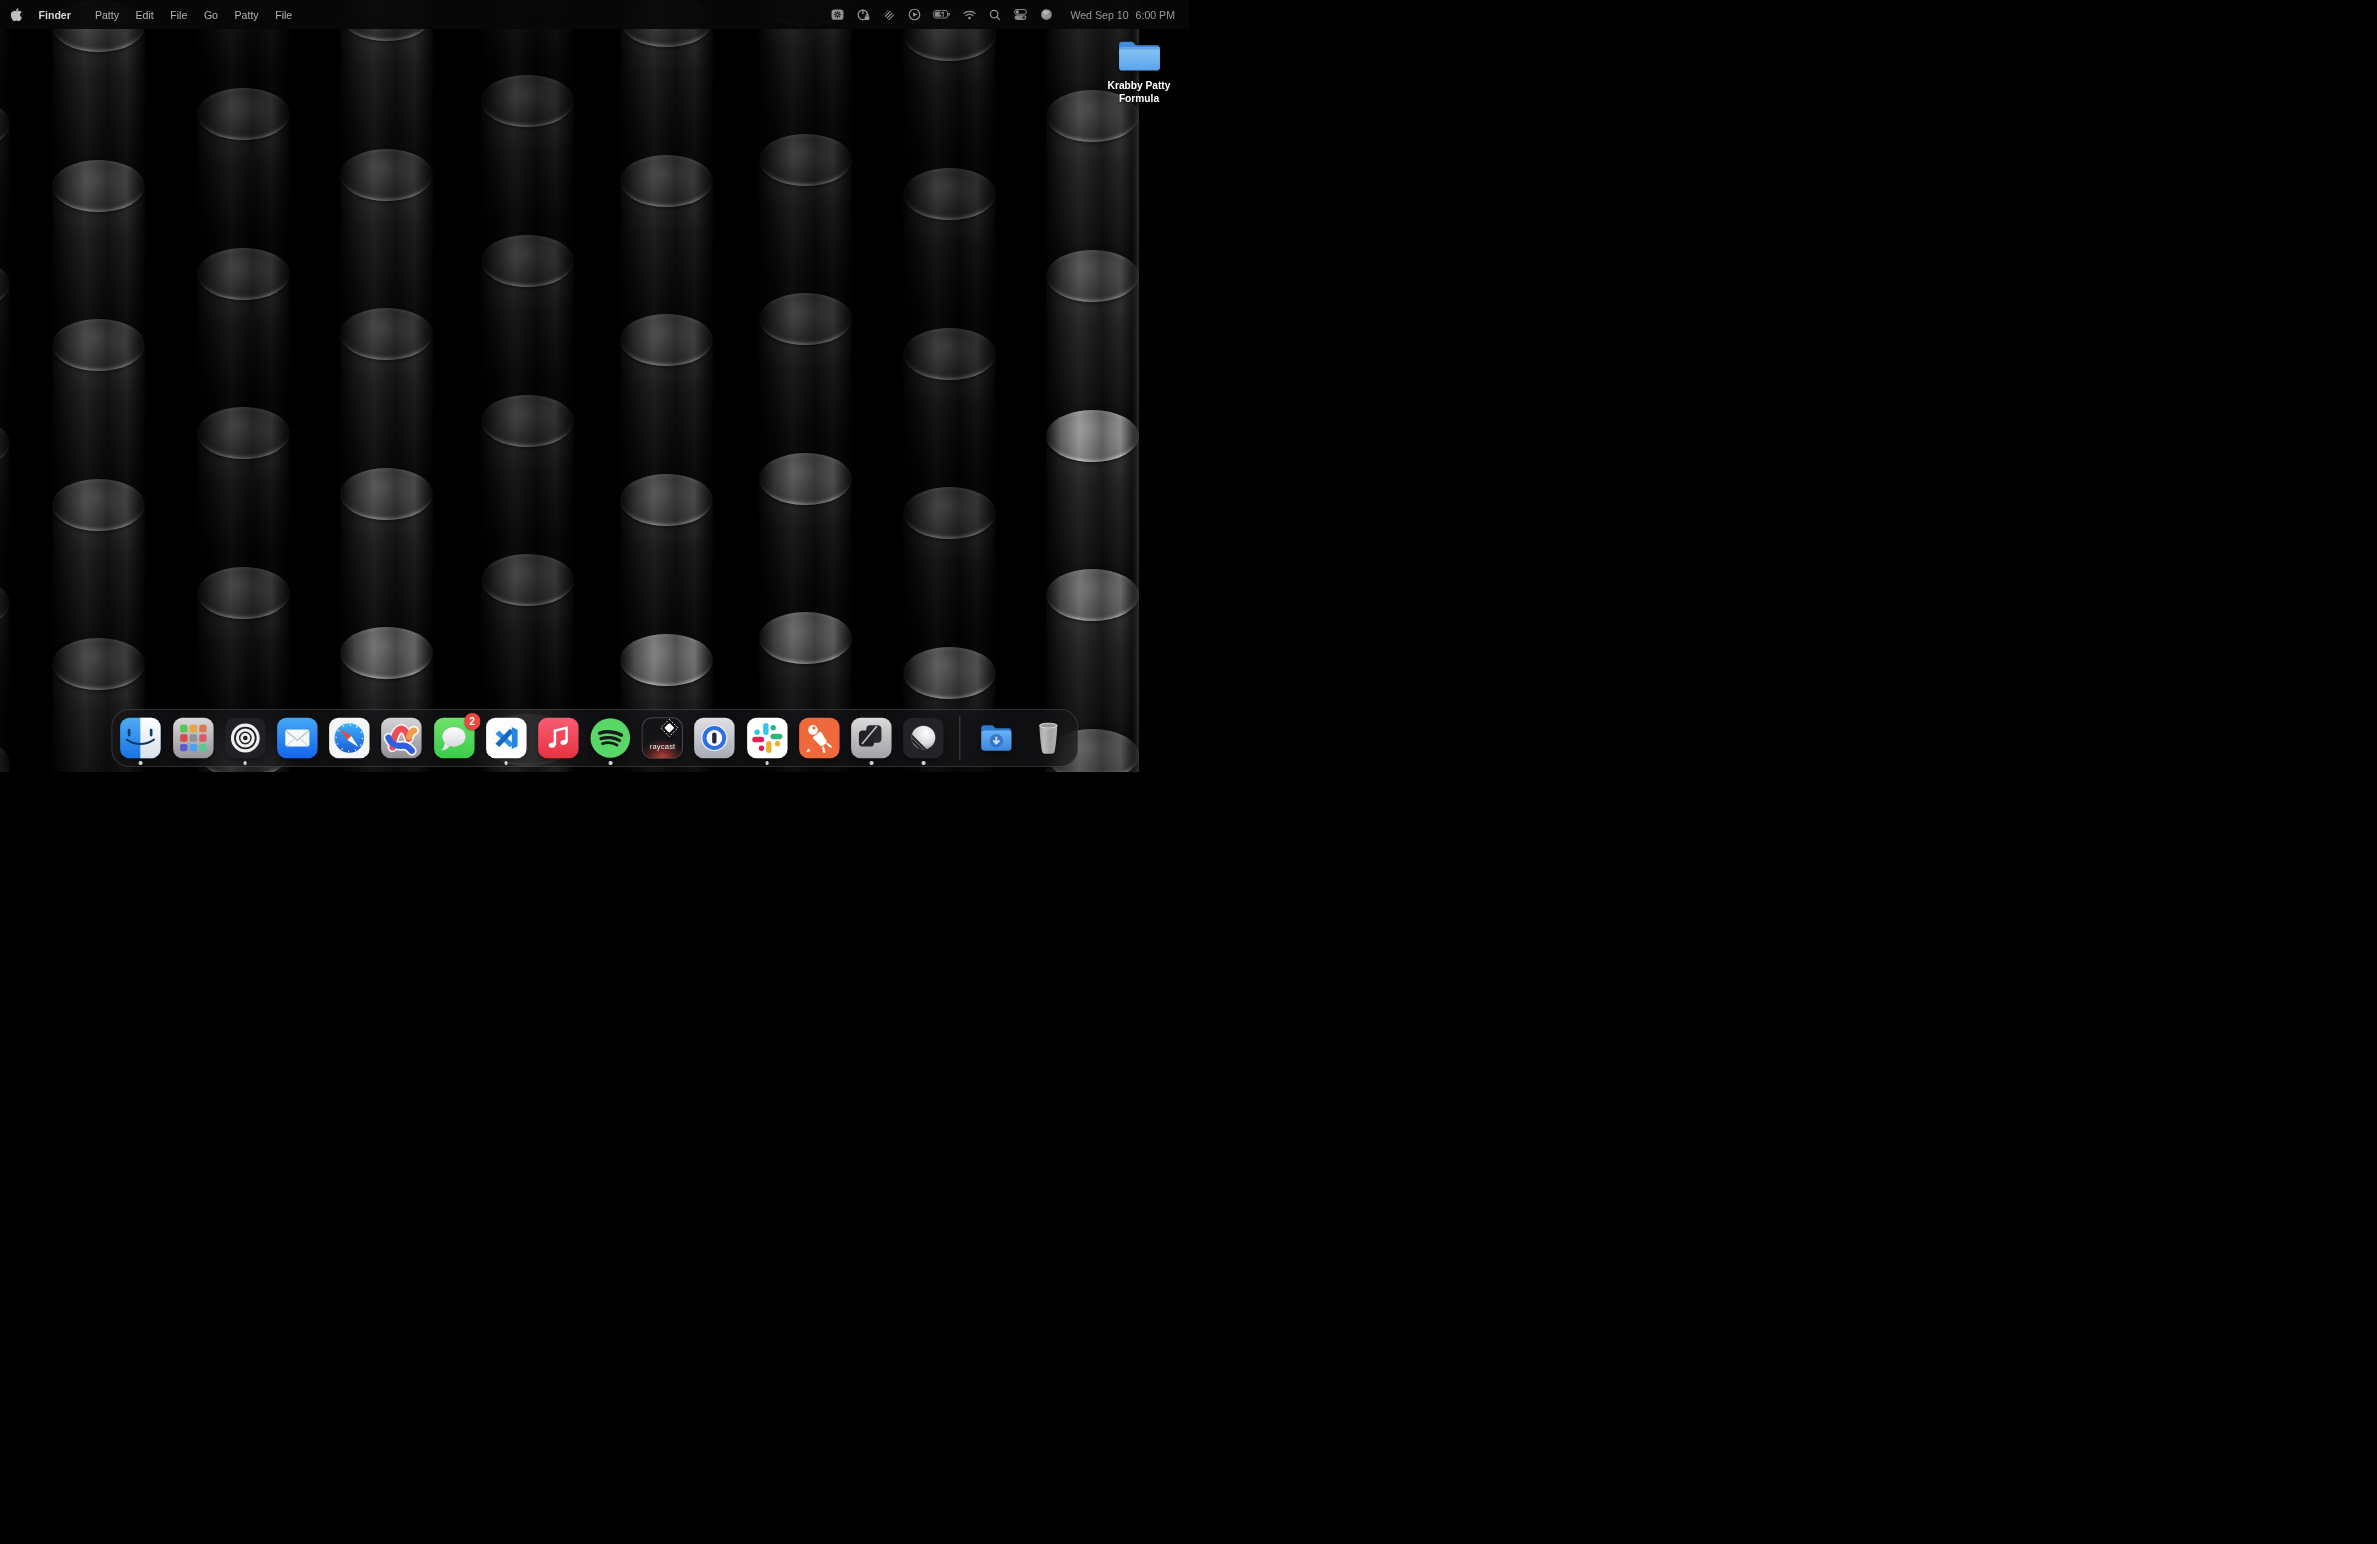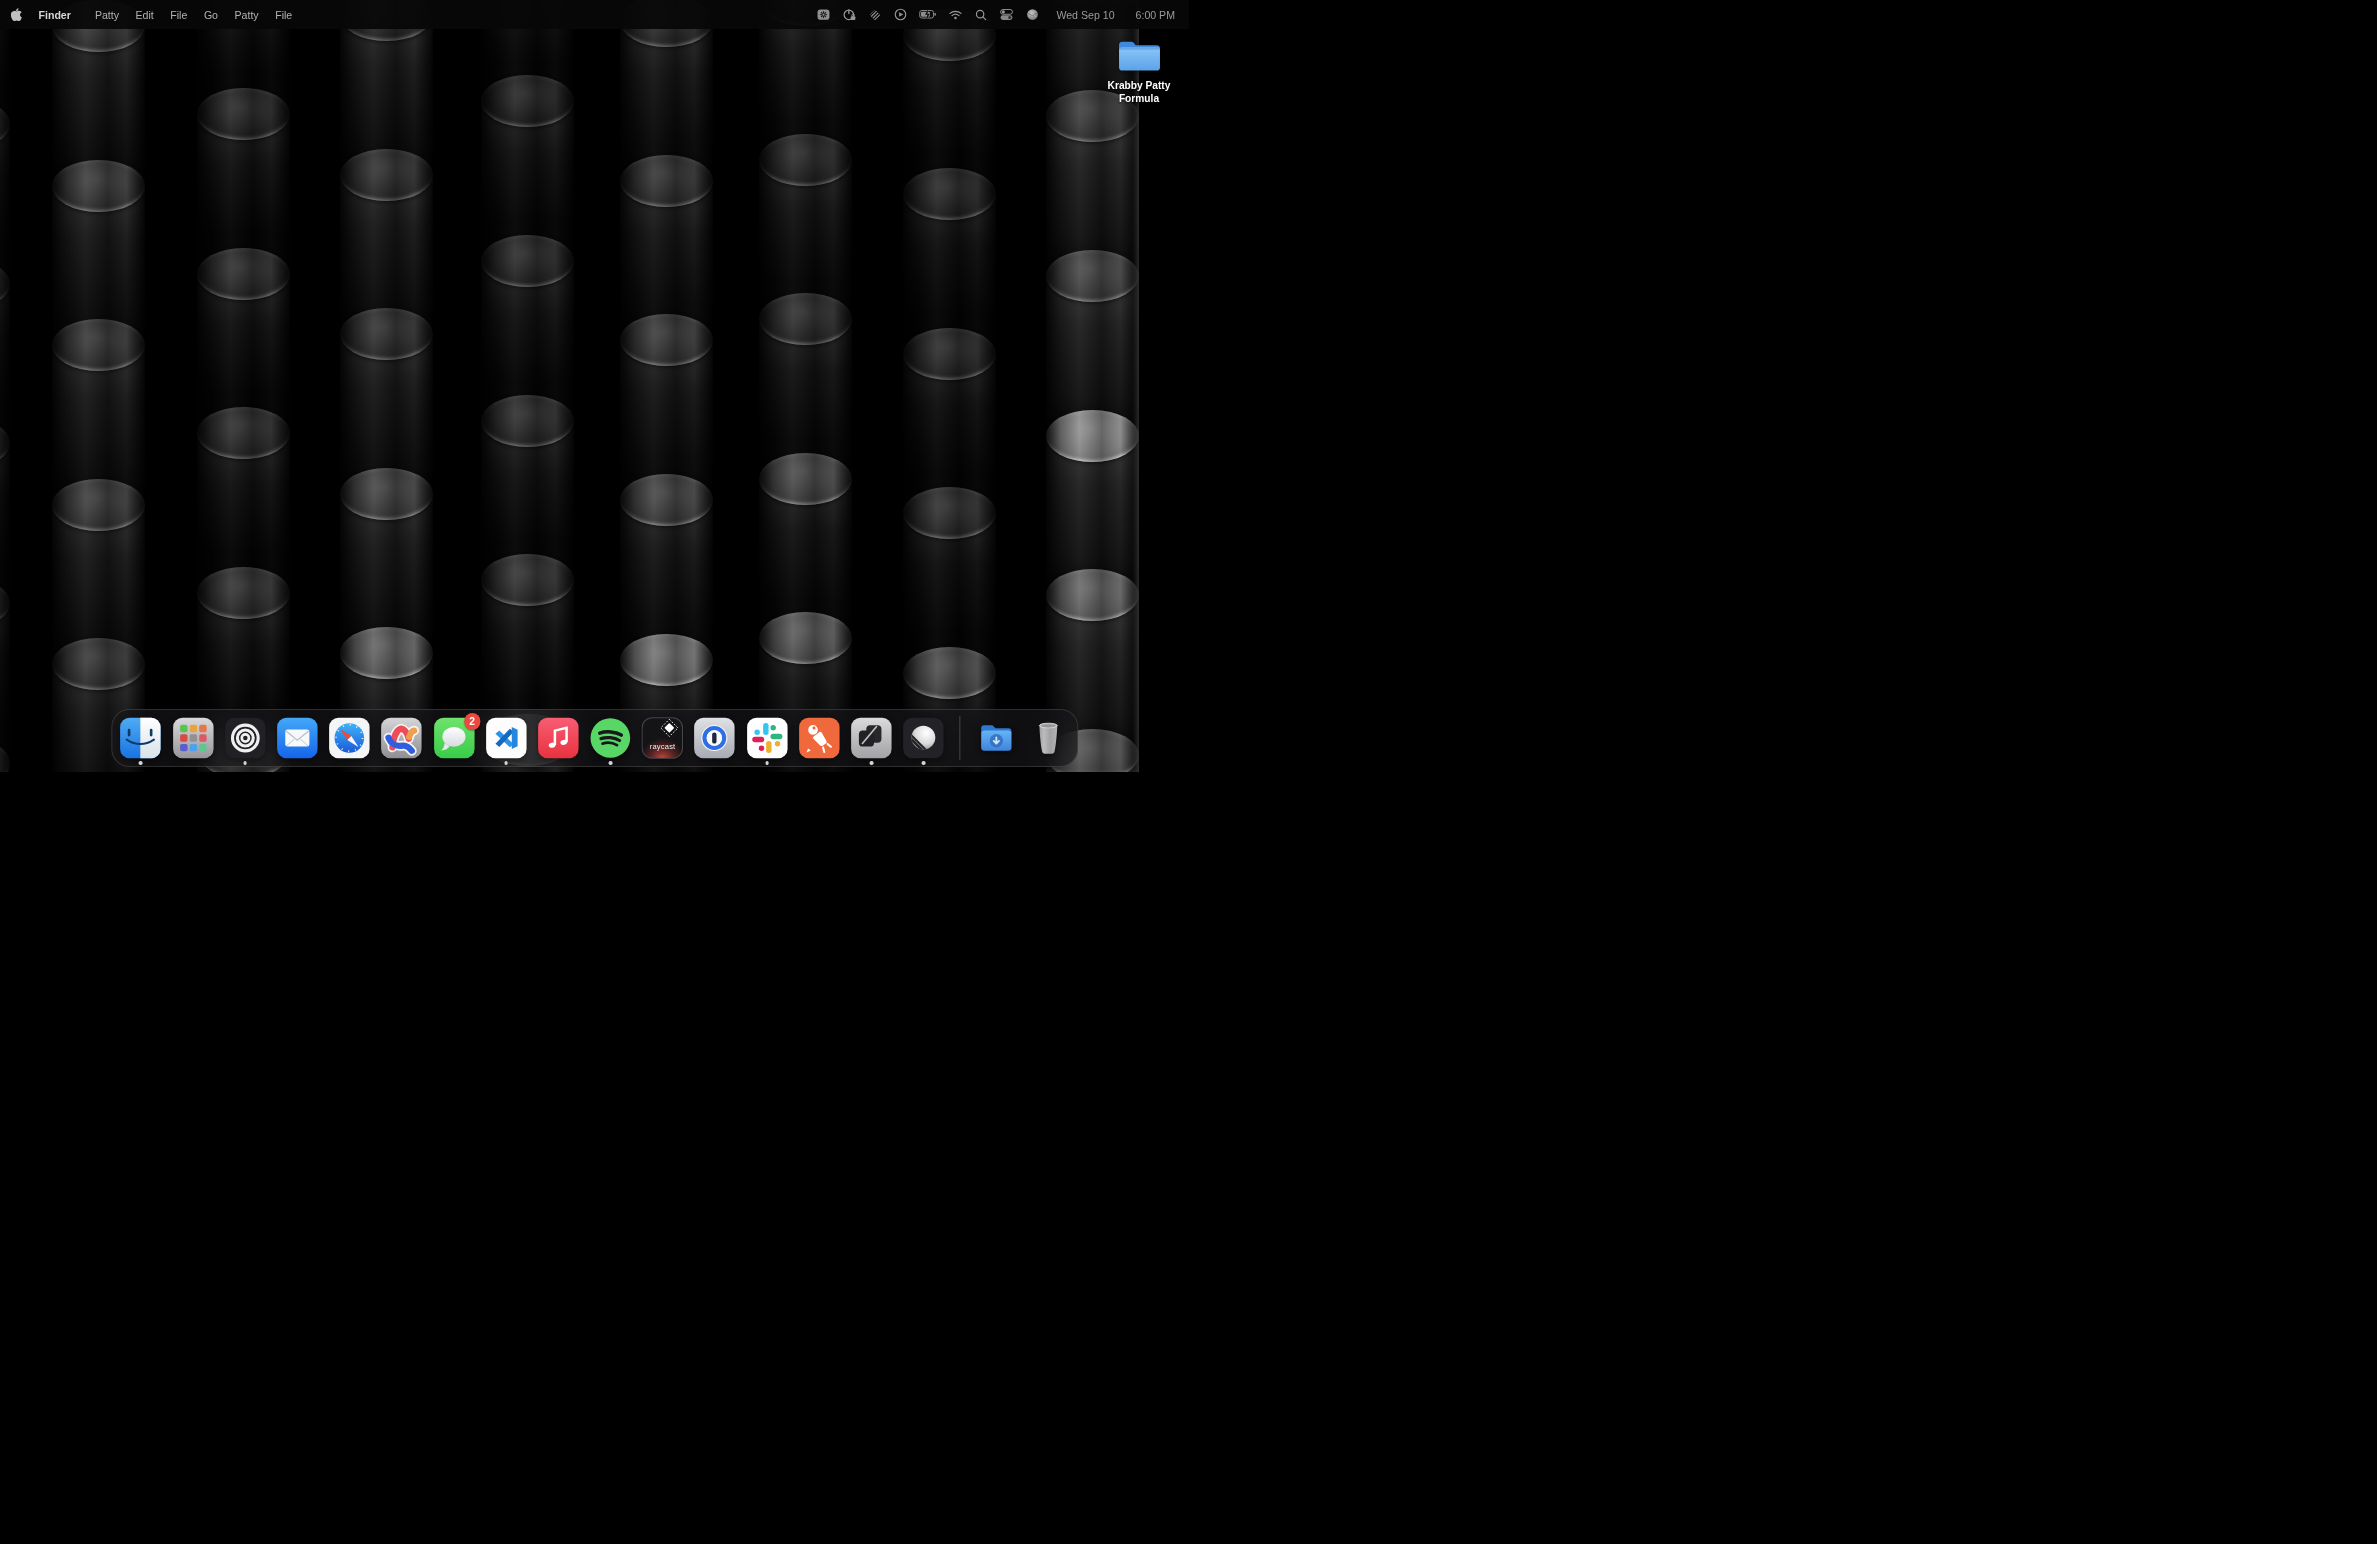--- a/index.html
+++ b/index.html
@@ -19,21 +19,21 @@
   
   .menubar{position:absolute;top:0;left:0;right:0;height:29px;z-index:50;
     background:rgba(7,7,8,.93);display:flex;justify-content:space-between;
     align-items:center;padding:0 14px 0 11px;box-sizing:border-box;}
   .mb-left{display:flex;align-items:center;}
   .mb-apple{display:flex;align-items:center;margin-right:16.5px;cursor:default;}
   .mb-app{font-size:10.6px;font-weight:bold;color:#d8d8da;margin-right:24px;}
   .menu-item{font-size:10.6px;color:#b3b3b5;margin-right:16.5px;}
   .mb-right{display:flex;align-items:center;gap:11px;}
   .status-icon{display:flex;align-items:center;}
-  .mb-clock{font-size:10.6px;color:#9b9b9e;display:flex;gap:21px;margin-left:5px;}
+  .mb-clock{font-size:10.6px;color:#9b9b9e;display:flex;gap:7px;margin-left:5px;}
 
   
   .desktop-icon{position:absolute;left:1092px;top:36px;width:94px;z-index:10;
     display:flex;flex-direction:column;align-items:center;}
   .desktop-icon svg{filter:drop-shadow(0 1.6px 2.4px rgba(0,0,0,.55));}
   .folder-label{margin-top:2.4px;font-size:10.2px;font-weight:bold;color:#fff;
     text-align:center;line-height:1.28;text-shadow:0 0.8px 2.4px rgba(0,0,0,.9);}
 
   
   .dock{position:absolute;left:50%;transform:translateX(-50%);bottom:4.7px;height:58px;

